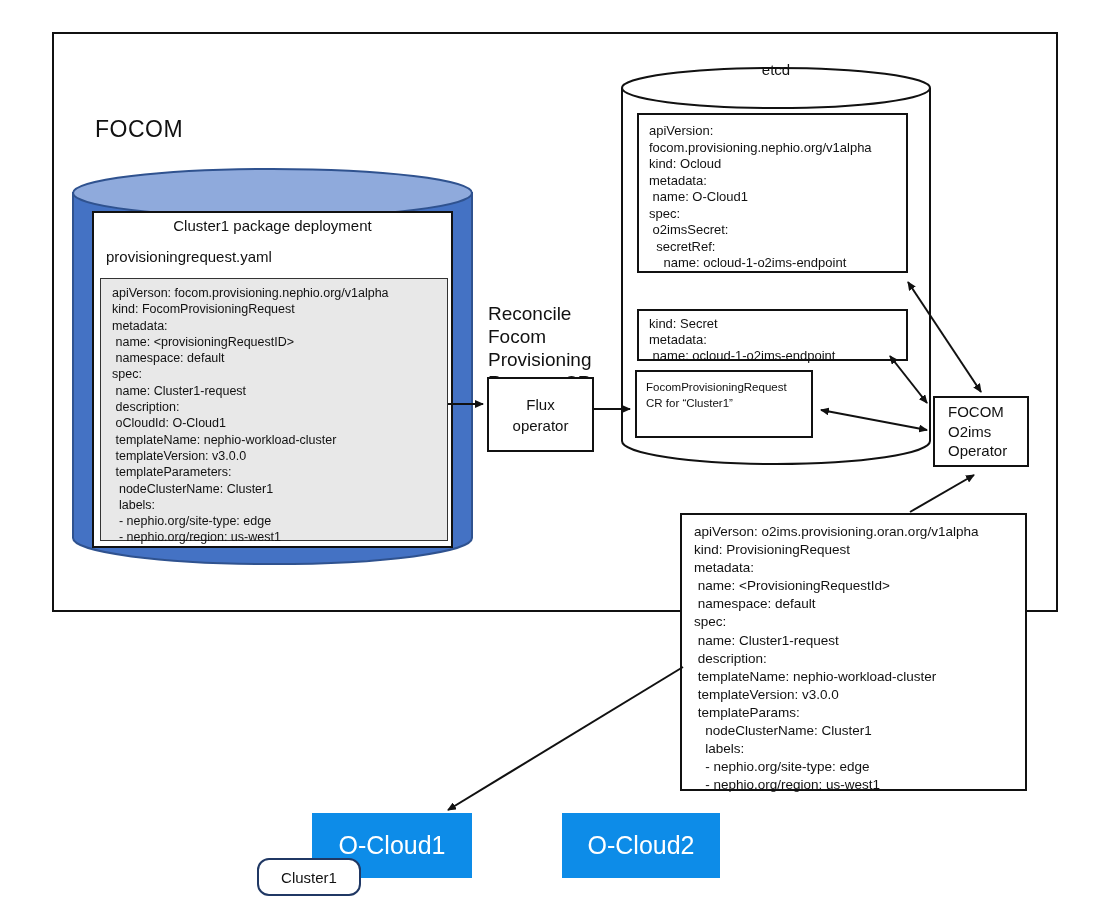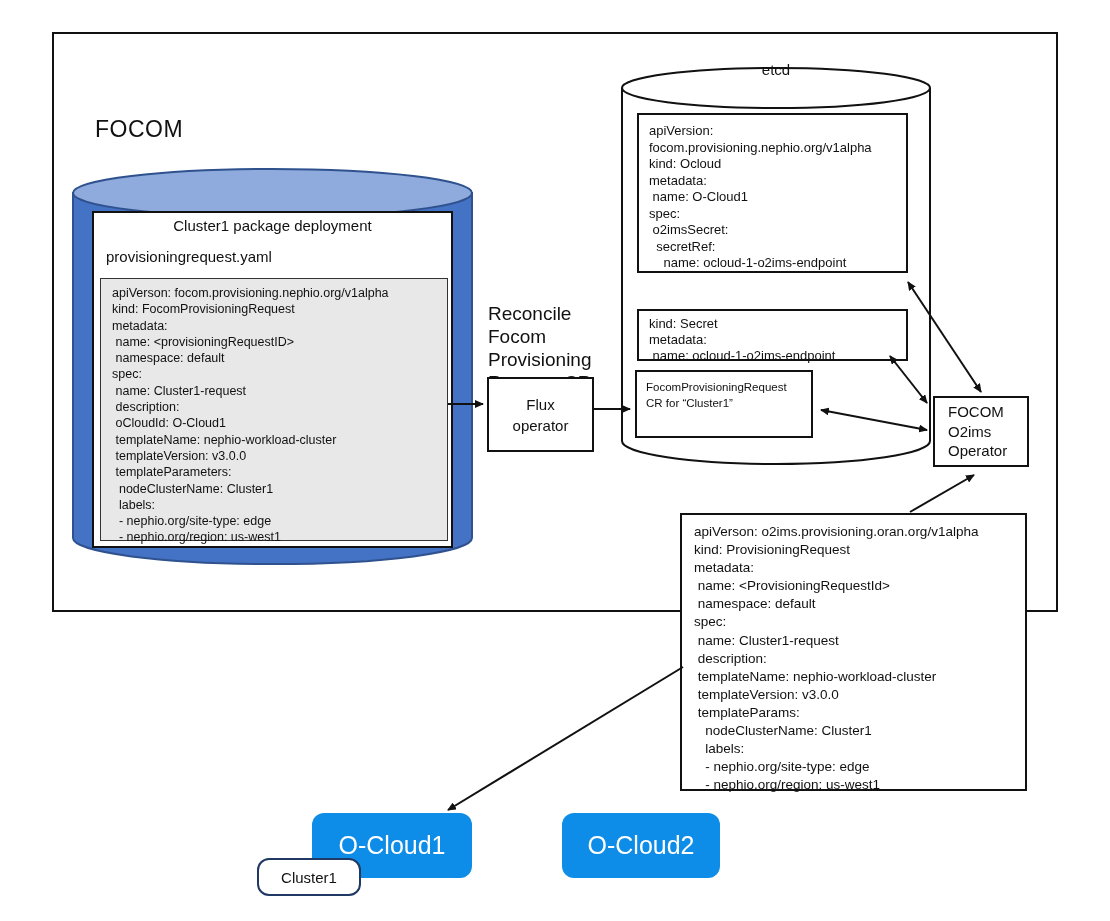--- a/index.html
+++ b/index.html
@@ -25,21 +25,21 @@
   #secret-box{left:637px;top:297px;width:271px;height:52px;border:2px solid #111;background:#fff;
               font-size:13px;line-height:15.8px;white-space:pre;padding:5px 0 0 10px;box-sizing:border-box;margin-top:12px;}
   #focompr-box{left:635px;top:370px;width:178px;height:68px;border:2px solid #111;background:#fff;
                font-size:11.5px;line-height:16px;white-space:pre-line;padding:7px 0 4px 9px;box-sizing:border-box;}
   #operator-box{left:933px;top:396px;width:96px;height:71px;border:2px solid #111;background:#fff;
                 display:flex;align-items:center;font-size:15px;line-height:19.5px;
                 white-space:pre-line;padding-left:13px;box-sizing:border-box;}
   #o2ims-yaml-box{left:680px;top:513px;width:347px;height:278px;border:2px solid #111;background:#fff;
                   font-size:13.5px;line-height:18.1px;white-space:pre;padding:8px 0 0 12px;box-sizing:border-box;}
   #api-note{left:97px;top:657px;font-size:15px;line-height:23px;white-space:pre-line;}
-  .cloud-btn{top:813px;height:65px;background:#0D8CE8;border-radius:12px;color:#fff;
+  .cloud-btn{top:813px;height:65px;background:#0D8CE8;border-radius:0;color:#fff;
              display:flex;align-items:center;justify-content:center;font-size:25px;}
   #ocloud1-btn{left:312px;width:160px;}
   #ocloud2-btn{left:562px;width:158px;}
   #cluster1-box{left:257px;top:858px;width:100px;height:34px;background:#fff;border:2px solid #203864;
                 border-radius:12px;display:flex;align-items:center;justify-content:center;font-size:15px;}
   svg.layer{left:0;top:0;pointer-events:none;}
 </style>
 </head>
 <body>
 

